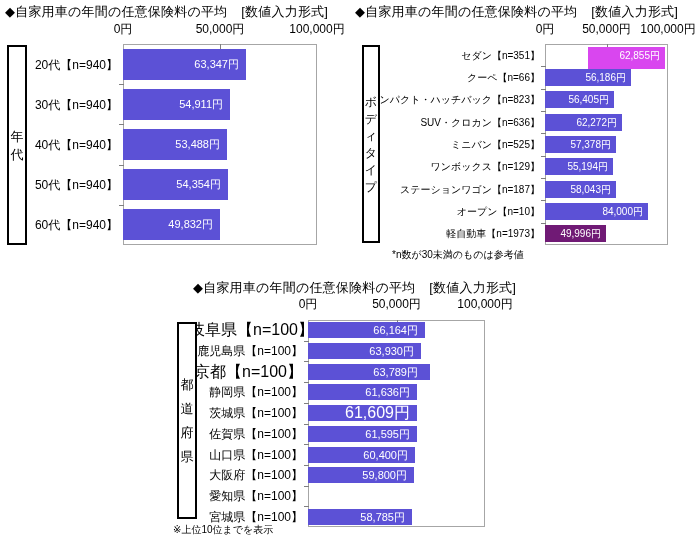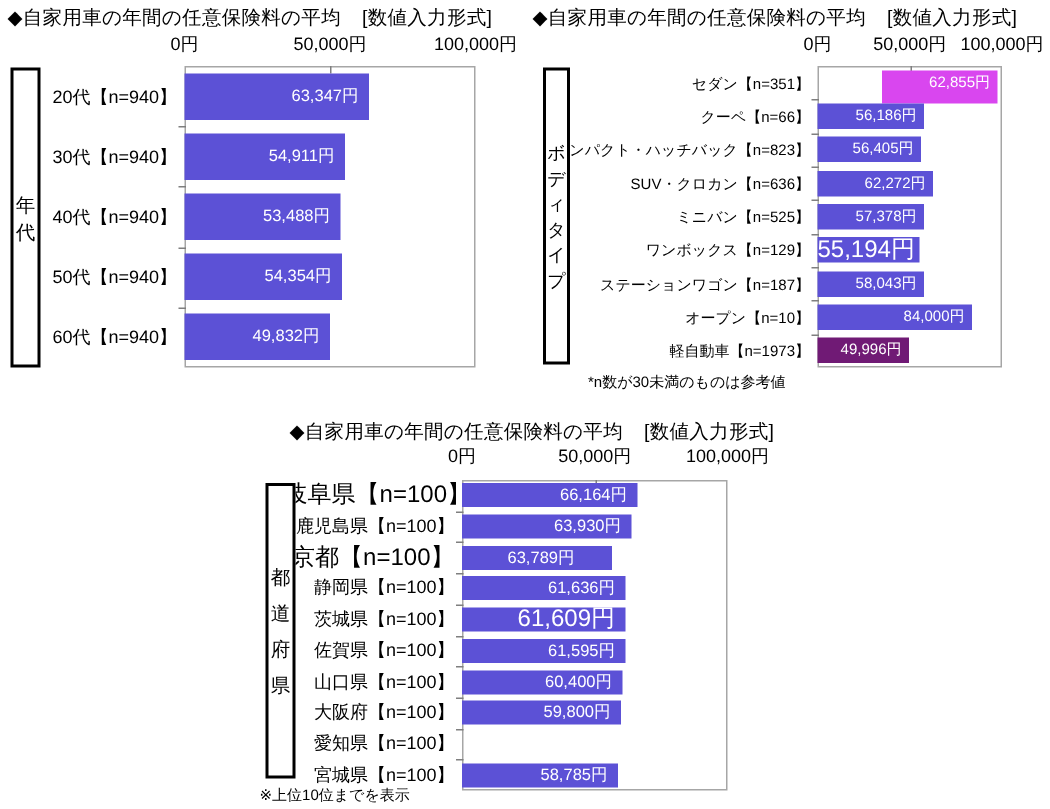--- a/index.html
+++ b/index.html
@@ -106,33 +106,33 @@
       <span>[数値入力形式]</span>
     </div>
     <div class="footnote" style="left:2px; top:248px;margin-left:40px;">*n数が30未満のものは参考値</div>
   <div class="axis-label" style="left: 195px; top: 21px;">0円</div>
       <div class="axis-label" style="left: 256.5px; top: 21px;">50,000円</div>
       <div class="axis-label" style="left: 318px; top: 21px;">100,000円</div>
       <div class="plot" style="left: 195px; top: 44px; width: 123px; height: 201px; border-color: rgb(166, 166, 166);"></div>
       <div class="tickmark" style="left: 256.5px; top: 44px; width: 1px; height: 5px;"></div>
       <div class="bar" style="left: 195px; top: 47px; width: 77px; height: 22px; background: #d946ef; color: rgb(255, 255, 255); font-size: 10px; line-height: 17px; padding-right: 5px; margin-left: 43px;"><span>62,855円</span></div>
       <div class="cat-label" style="right: 160px; top: 55.5px; font-size: 10px;">セダン【n=351】</div>
-      <div class="bar" style="left: 195px; top: 69px; width: 71px; height: 17px; background: rgb(92, 81, 214); color: rgb(255, 255, 255); font-size: 10px; line-height: 17px; padding-right: 5px;"><span>56,186円</span></div>
+      <div class="bar" style="left: 195px; top: 69px; width: 86px; height: 17px; background: rgb(92, 81, 214); color: rgb(255, 255, 255); font-size: 10px; line-height: 17px; padding-right: 5px;"><span>56,186円</span></div>
       <div class="cat-label" style="right: 160px; top: 77.5px; font-size: 10px;">クーペ【n=66】</div>
       <div class="tickmark" style="left: 191px; top: 66px; width: 5px; height: 1px;"></div>
       <div class="bar" style="left: 195px; top: 91px; width: 69px; height: 17px; background: rgb(92, 81, 214); color: rgb(255, 255, 255); font-size: 10px; line-height: 17px; padding-right: 5px;"><span>56,405円</span></div>
       <div class="cat-label" style="right: 160px; top: 99.5px; font-size: 10px;">コンパクト・ハッチバック【n=823】</div>
       <div class="tickmark" style="left: 191px; top: 89px; width: 5px; height: 1px;"></div>
       <div class="bar" style="left: 195px; top: 114px; width: 77px; height: 17px; background: rgb(92, 81, 214); color: rgb(255, 255, 255); font-size: 10px; line-height: 17px; padding-right: 5px;"><span>62,272円</span></div>
       <div class="cat-label" style="right: 160px; top: 122.5px; font-size: 10px;">SUV・クロカン【n=636】</div>
       <div class="tickmark" style="left: 191px; top: 111px; width: 5px; height: 1px;"></div>
       <div class="bar" style="left: 195px; top: 136px; width: 71px; height: 17px; background: rgb(92, 81, 214); color: rgb(255, 255, 255); font-size: 10px; line-height: 17px; padding-right: 5px;"><span>57,378円</span></div>
       <div class="cat-label" style="right: 160px; top: 144.5px; font-size: 10px;">ミニバン【n=525】</div>
       <div class="tickmark" style="left: 191px; top: 133px; width: 5px; height: 1px;"></div>
-      <div class="bar" style="left: 195px; top: 158px; width: 68px; height: 17px; background: rgb(92, 81, 214); color: rgb(255, 255, 255); font-size: 16px; line-height: 17px; padding-right: 5px;"><span>55,194円</span></div>
+      <div class="bar" style="left: 195px; top: 158px; width: 68px; height: 17px; background: rgb(92, 81, 214); color: rgb(255, 255, 255); font-size: 10px; line-height: 17px; padding-right: 5px;"><span>55,194円</span></div>
       <div class="cat-label" style="right: 160px; top: 166.5px; font-size: 10px;">ワンボックス【n=129】</div>
       <div class="tickmark" style="left: 191px; top: 156px; width: 5px; height: 1px;"></div>
       <div class="bar" style="left: 195px; top: 181px; width: 71px; height: 17px; background: rgb(92, 81, 214); color: rgb(255, 255, 255); font-size: 10px; line-height: 17px; padding-right: 5px;"><span>58,043円</span></div>
       <div class="cat-label" style="right: 160px; top: 189.5px; font-size: 10px;">ステーションワゴン【n=187】</div>
       <div class="tickmark" style="left: 191px; top: 178px; width: 5px; height: 1px;"></div>
       <div class="bar" style="left: 195px; top: 203px; width: 103px; height: 17px; background: rgb(92, 81, 214); color: rgb(255, 255, 255); font-size: 10px; line-height: 17px; padding-right: 5px;"><span>84,000円</span></div>
       <div class="cat-label" style="right: 160px; top: 211.5px; font-size: 10px; margin-left: 11px;">オープン【n=10】</div>
       <div class="tickmark" style="left: 191px; top: 200px; width: 5px; height: 1px;"></div>
       <div class="bar" style="left: 195px; top: 225px; width: 61px; height: 17px; background: #701a75; color: rgb(255, 255, 255); font-size: 10px; line-height: 17px; padding-right: 5px;"><span>49,996円</span></div>
       <div class="cat-label" style="right: 160px; top: 233.5px; font-size: 10px;">軽自動車【n=1973】</div>
@@ -156,21 +156,21 @@
   <div class="axis-label" style="left: 138px; top: 19px;">0円</div>
       <div class="axis-label" style="left: 226.5px; top: 19px;">50,000円</div>
       <div class="axis-label" style="left: 315px; top: 19px;">100,000円</div>
       <div class="plot" style="left: 138px; top: 43px; width: 177px; height: 207px; border-color: rgb(166, 166, 166);"></div>
       <div class="tickmark" style="left: 226.5px; top: 43px; width: 1px; height: 5px;"></div>
       <div class="bar" style="left: 138px; top: 45px; width: 117px; height: 16px; background: rgb(92, 81, 214); color: rgb(255, 255, 255); font-size: 11px; line-height: 16px; padding-right: 7px;"><span>66,164円</span></div>
       <div class="cat-label" style="right: 216px; top: 53px; font-size: 16px;">岐阜県【n=100】</div>
       <div class="bar" style="left: 138px; top: 66px; width: 113px; height: 16px; background: rgb(92, 81, 214); color: rgb(255, 255, 255); font-size: 11px; line-height: 16px; padding-right: 7px;"><span>63,930円</span></div>
       <div class="cat-label" style="right: 227px; top: 74px; font-size: 12px;">鹿児島県【n=100】</div>
       <div class="tickmark" style="left: 134px; top: 64px; width: 5px; height: 1px;"></div>
-      <div class="bar" style="left: 138px; top: 87px; width: 100px; height: 16px; background: rgb(92, 81, 214); color: rgb(255, 255, 255); font-size: 11px; line-height: 16px; padding-right: 25px;"><span>63,789円</span></div>
+      <div class="bar" style="left: 138px; top: 87px; width: 122px; height: 16px; background: rgb(92, 81, 214); color: rgb(255, 255, 255); font-size: 11px; line-height: 16px; padding-right: 12px;"><span>63,789円</span></div>
       <div class="cat-label" style="right: 227px; top: 95px; font-size: 16px;">東京都【n=100】</div>
       <div class="tickmark" style="left: 134px; top: 84px; width: 5px; height: 1px;"></div>
       <div class="bar" style="left: 138px; top: 107px; width: 109px; height: 16px; background: rgb(92, 81, 214); color: rgb(255, 255, 255); font-size: 11px; line-height: 16px; padding-right: 7px;"><span>61,636円</span></div>
       <div class="cat-label" style="right: 227px; top: 115px; font-size: 12px;">静岡県【n=100】</div>
       <div class="tickmark" style="left: 134px; top: 105px; width: 5px; height: 1px;"></div>
       <div class="bar" style="left: 138px; top: 128px; width: 109px; height: 16px; background: rgb(92, 81, 214); color: rgb(255, 255, 255); font-size: 16px; line-height: 16px; padding-right: 7px;"><span>61,609円</span></div>
       <div class="cat-label" style="right: 227px; top: 136px; font-size: 12px;">茨城県【n=100】</div>
       <div class="tickmark" style="left: 134px; top: 126px; width: 5px; height: 1px;"></div>
       <div class="bar" style="left: 138px; top: 149px; width: 109px; height: 16px; background: rgb(92, 81, 214); color: rgb(255, 255, 255); font-size: 11px; line-height: 16px; padding-right: 7px;"><span>61,595円</span></div>
       <div class="cat-label" style="right: 227px; top: 157px; font-size: 12px;">佐賀県【n=100】</div>

